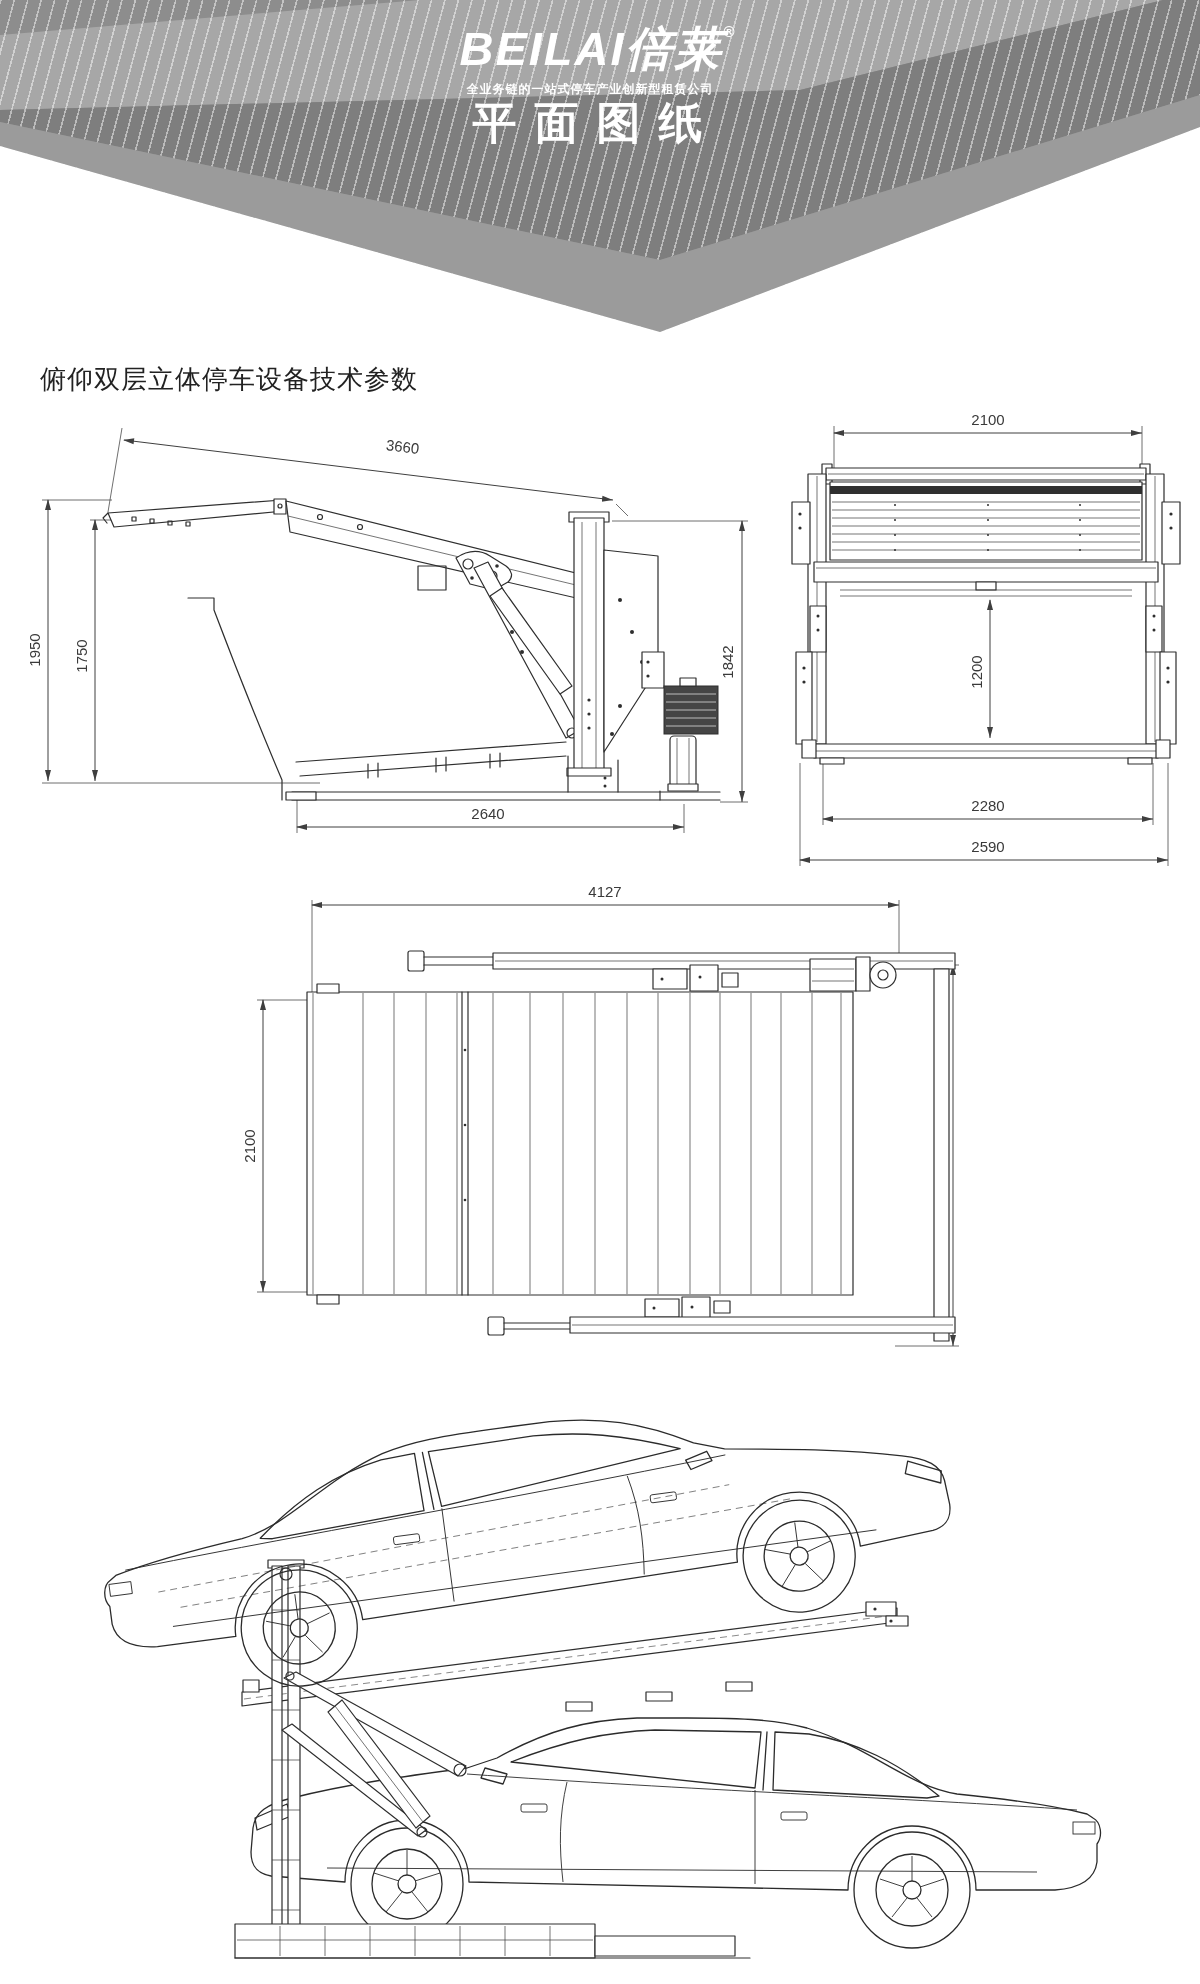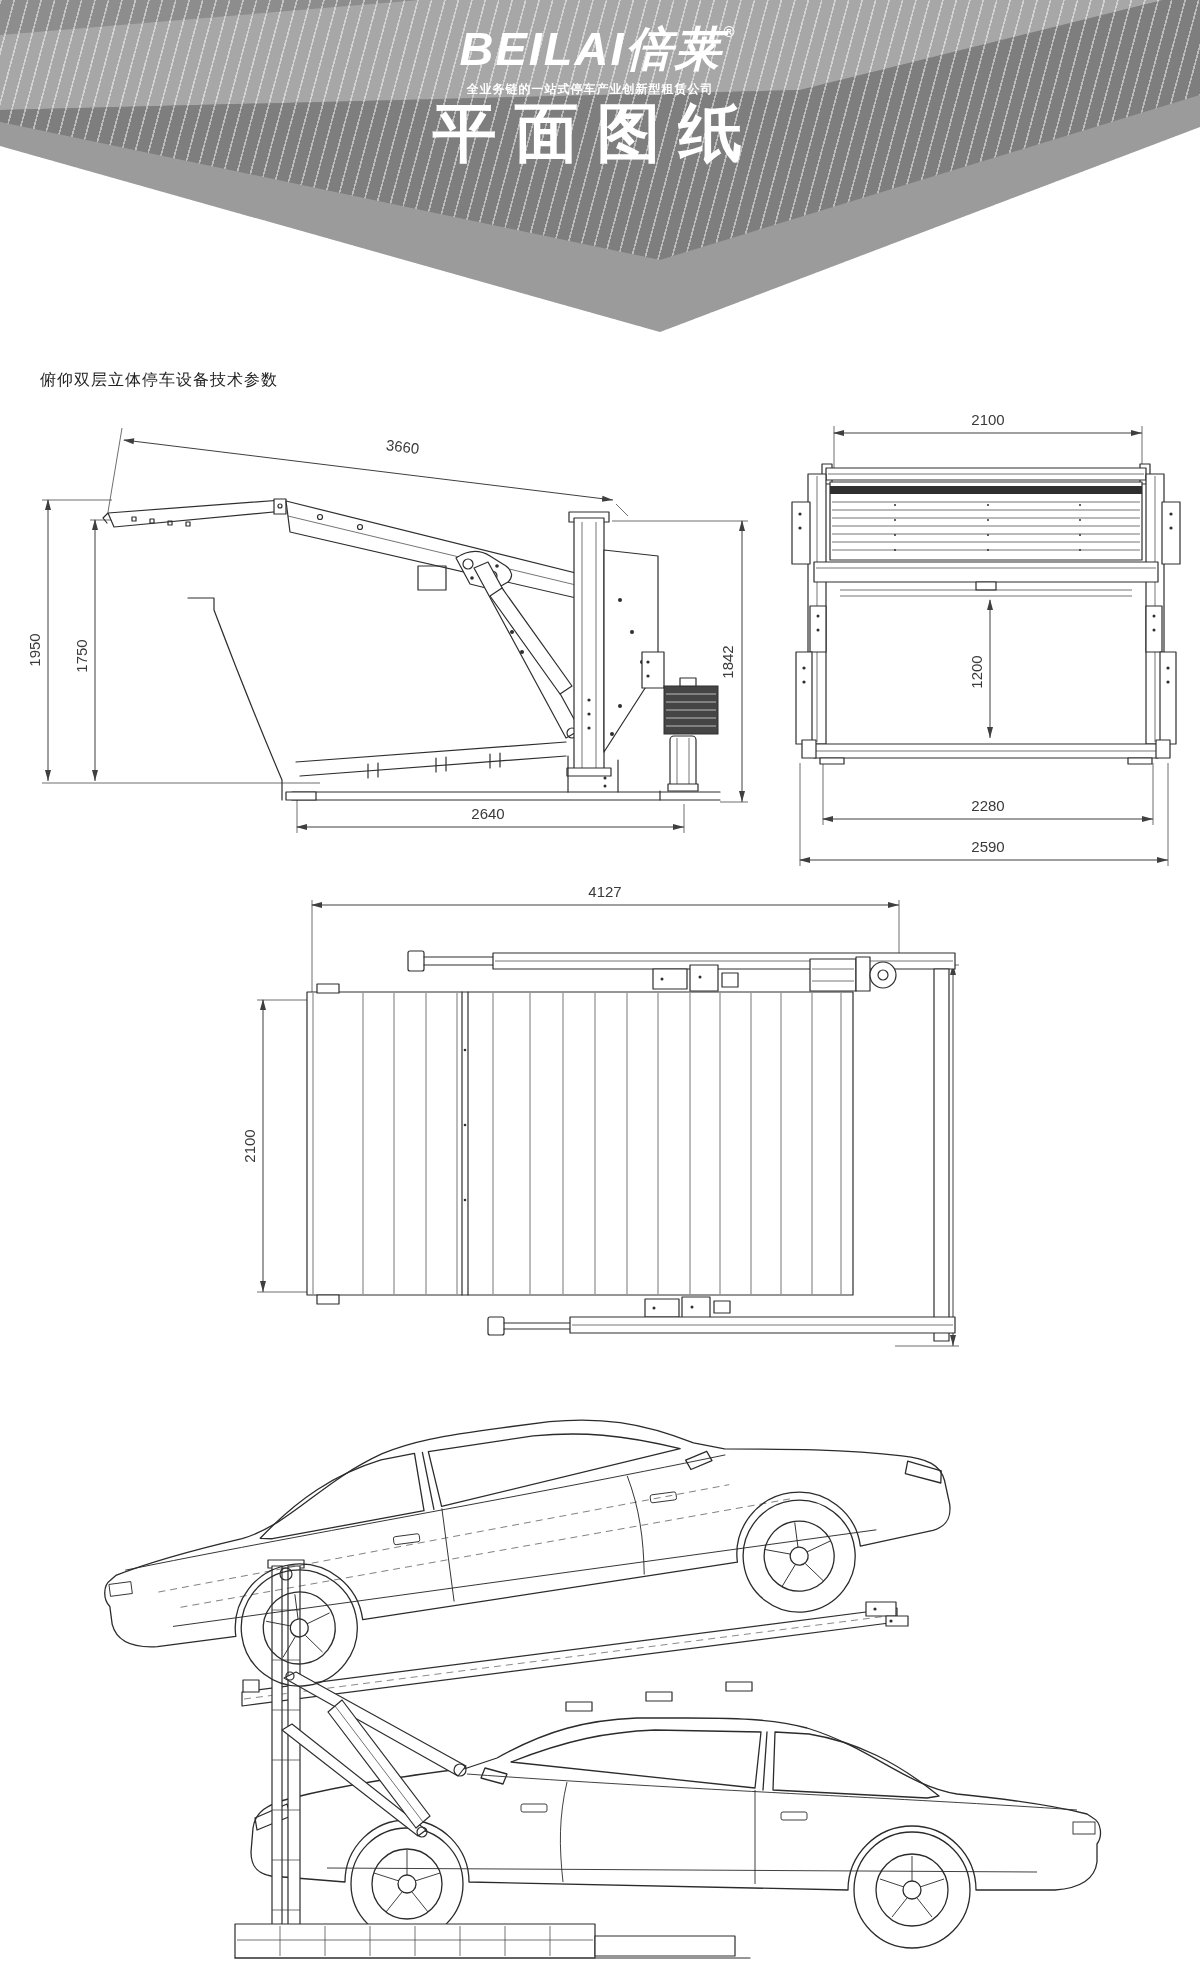--- a/index.html
+++ b/index.html
@@ -11,23 +11,23 @@
   .stripes{background-image:repeating-linear-gradient(105deg,rgba(255,255,255,.48) 0 1.6px,rgba(255,255,255,0) 1.6px 13px);}
   .l-base{background-color:#8d8d8d;}
   .l-light{background-color:#a7a7a7;clip-path:polygon(0 35px,420px 0,1163px 0,800px 90px,0 110px);}
   .l-dark{background-color:#7e7e7e;clip-path:polygon(0 110px,800px 90px,1163px 0,1200px 0,1200px 95px,660px 260px,0 122px);}
   .l-chevron{background-color:#9b9b9b;clip-path:polygon(0 122px,660px 260px,1200px 95px,1200px 127px,660px 332px,0 146px);}
   .l-white{background-color:#ffffff;clip-path:polygon(0 146px,660px 332px,1200px 127px,1200px 332px,0 332px);}
   .hdr-text{position:absolute;left:0;right:20px;top:0;text-align:center;color:#fff;}
   .logo{margin-top:24px;font-size:47px;font-weight:700;font-style:italic;letter-spacing:2px;line-height:1;padding-left:14px;}
   .logo sup{font-size:15px;font-style:normal;vertical-align:28px;letter-spacing:0;}
   .tagline{margin-top:9px;font-size:12px;font-weight:700;letter-spacing:1px;}
-  .big-title{margin-top:2px;font-size:64px;font-weight:700;letter-spacing:18px;padding-left:13px;line-height:1.05;}
+  .big-title{margin-top:2px;font-size:44px;font-weight:700;letter-spacing:18px;padding-left:13px;line-height:1.05;}
   
-  .sec-heading{position:absolute;left:40px;top:362px;font-size:16px;color:#222;letter-spacing:1px;margin-top:8px;}
+  .sec-heading{position:absolute;left:40px;top:362px;font-size:26px;color:#222;letter-spacing:1px;}
   
   svg{position:absolute;overflow:visible;}
   .ln{stroke:#2e2e2e;stroke-width:1.2;fill:none;stroke-linejoin:round;stroke-linecap:round;}
   .lnf{stroke:#2e2e2e;stroke-width:1.2;fill:#ffffff;stroke-linejoin:round;}
   .thin{stroke:#3a3a3a;stroke-width:.7;fill:none;}
   .dim{stroke:#3f3f3f;stroke-width:1;fill:none;}
   .ext{stroke:#4a4a4a;stroke-width:.8;fill:none;}
   .dot{fill:#2e2e2e;stroke:none;}
   text.dimtxt{font-family:"Liberation Sans",sans-serif;font-size:15px;fill:#3a3a3a;stroke:none;}
   .car{stroke:#2b2b2b;stroke-width:1.3;fill:none;stroke-linejoin:round;stroke-linecap:round;}

